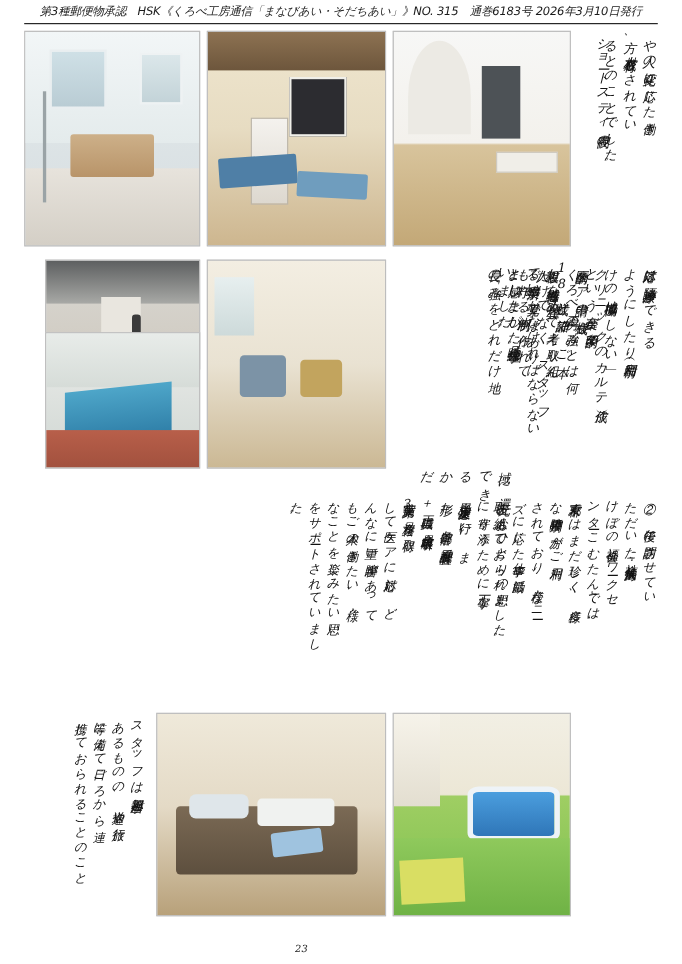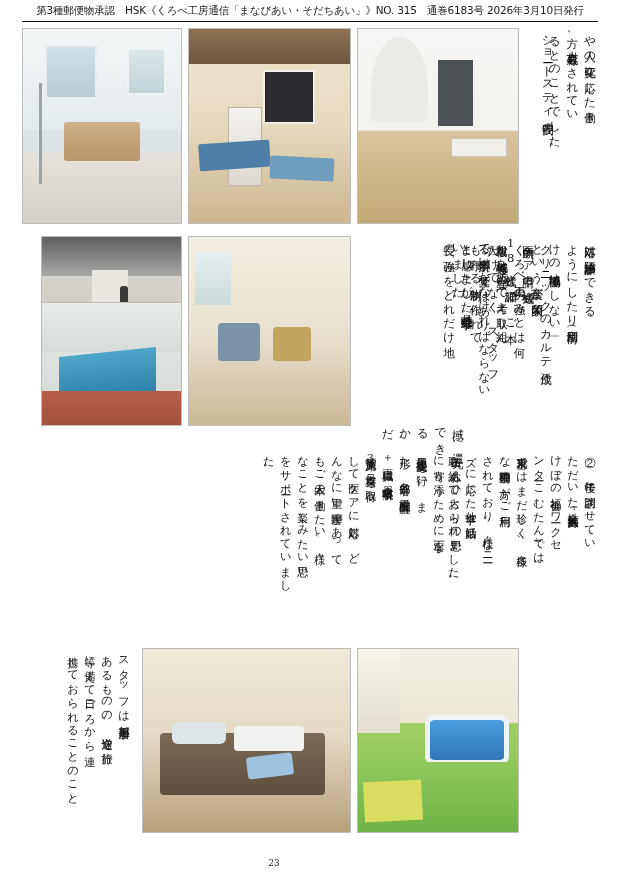--- a/index.html
+++ b/index.html
@@ -14,20 +14,21 @@
     color: #1a1a1a;
     overflow: hidden;
     position: relative;
   }
   .page {
     position: relative;
     width: 620px;
     height: 876px;
     box-sizing: border-box;
     padding: 0;
+    font-style: italic;
   }
   
   .header {
     position: absolute;
     left: 0;
     top: 0;
     width: 620px;
     height: 22px;
     display: flex;
     align-items: center;

